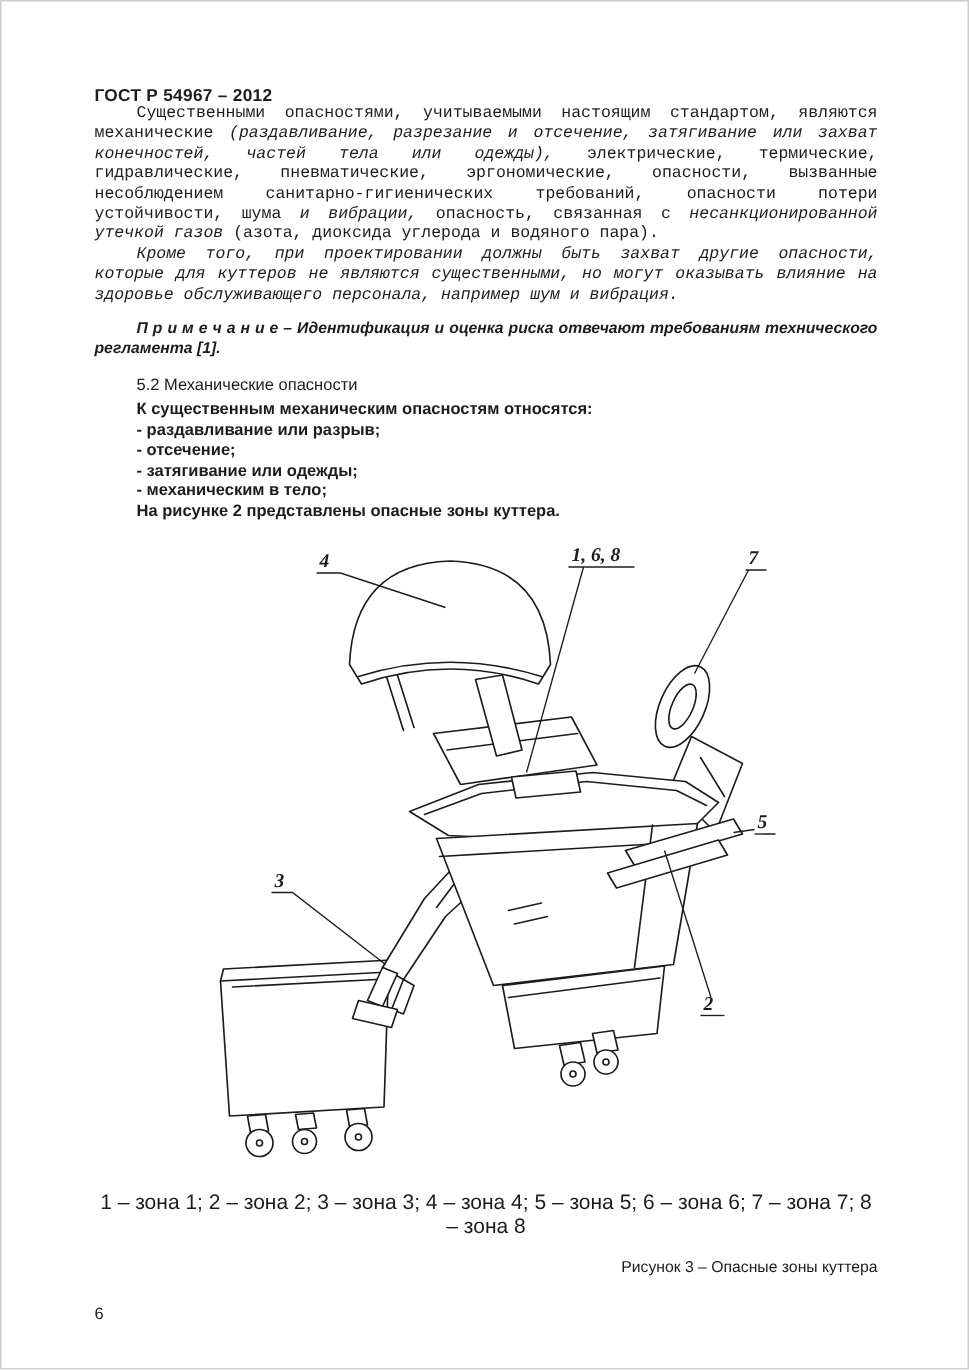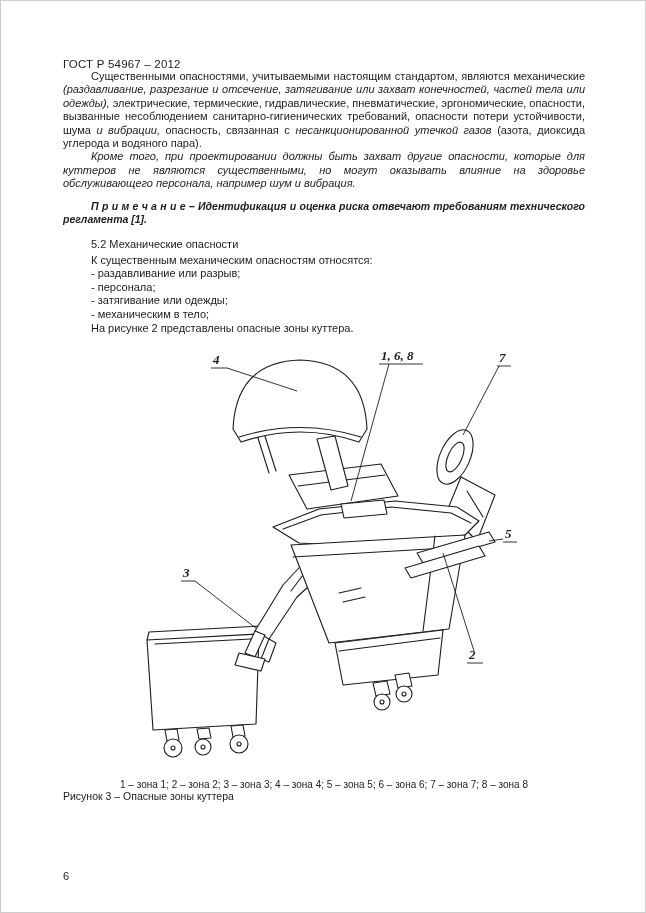--- a/index.html
+++ b/index.html
@@ -3,39 +3,39 @@
 <meta charset="utf-8">
 <style>
   html,body { margin:0; padding:0; background:#ffffff; }
   .page {
     position:relative; width:646px; height:913px; box-sizing:border-box;
     background:#ffffff; border:1px solid #cccccc;
     font-family:"Liberation Sans", sans-serif; color:#1c1c1c;
     overflow:hidden;
   }
   .content { position:absolute; left:62px; top:57px; width:522px; }
-  .doc-header { font-weight:normal; font-size:11.5px; letter-spacing:0.2px; }
-  p.body { font-size:11px; line-height:13.4px; text-align:justify; text-indent:28px; margin:0; }
+  .doc-header { font-weight:bold; font-size:11.5px; letter-spacing:0.2px; }
+  p.body { font-size:11px; line-height:13.4px; text-align:justify; text-indent:28px; margin:0;font-family:Liberation Mono, monospace; }
   .p1 { margin-top:17px; }
   .italic { font-style:italic; }
   .note {
     font-weight:bold; font-style:italic; font-size:10.5px; line-height:13px;
     text-align:justify; text-indent:28px; margin:9px 0 0 0;
   }
   .section-heading { font-weight:normal; font-size:11px; margin-top:12px; padding-left:28px; }
   .list-block { margin-top:4px; }
-  .line { font-size:11px; line-height:13.6px; padding-left:28px; }
+  .line { font-size:11px; line-height:13.6px; padding-left:28px;font-weight:bold; }
   .figure { margin-top:10px; }
   svg.diagram { display:block; margin-left:70px; }
   .d { stroke:#1c1c1c; stroke-width:1.1; fill:none; stroke-linejoin:round; stroke-linecap:round; }
   .df { fill:#ffffff; }
   .leader { stroke:#1c1c1c; stroke-width:0.9; fill:none; }
   .lbl { font:italic 600 13px "Liberation Serif", serif; fill:#1c1c1c; }
-  .legend { font-size:10px; text-align:center; margin-top:10px; color:#1c1c1c; }
-  .caption { font-size:10.5px; text-align:left; }
+  .legend { font-size:14px; text-align:center; margin-top:10px; color:#1c1c1c; }
+  .caption { font-size:10.5px; text-align:right; margin-top:14px; }
   .page-number { position:absolute; left:62px; bottom:30px; font-size:11px; }
 </style>
 </head>
 <body>
 
 <div class="page">
   <div class="content">
 
     <div class="doc-header">ГОСТ Р  54967 – 2012</div>
 
@@ -43,21 +43,21 @@
 
     <p class="body italic">Кроме того, при проектировании должны быть захват другие опасности, которые для куттеров не являются существенными, но могут оказывать влияние на здоровье обслуживающего персонала, например шум и вибрация.</p>
 
     <p class="note">П р и м е ч а н и е – Идентификация и оценка риска отвечают требованиям технического регламента [1].</p>
 
     <div class="section-heading">5.2 Механические опасности</div>
 
     <div class="list-block">
       <div class="line">К существенным механическим опасностям относятся:</div>
       <div class="line">- раздавливание или разрыв;</div>
-      <div class="line">- персонала;</div>
+      <div class="line">- отсечение;</div>
       <div class="line">- затягивание или одежды;</div>
       <div class="line">- механическим в тело;</div>
       <div class="line">На рисунке 2 представлены опасные зоны куттера.</div>
     </div>
 
     <div class="figure">
       <svg class="diagram" width="470" height="424" viewBox="0 0 470 424">
 
         <g>
           <path class="d" d="M14,295 L16,287 L128,281 L126,289"></path>

